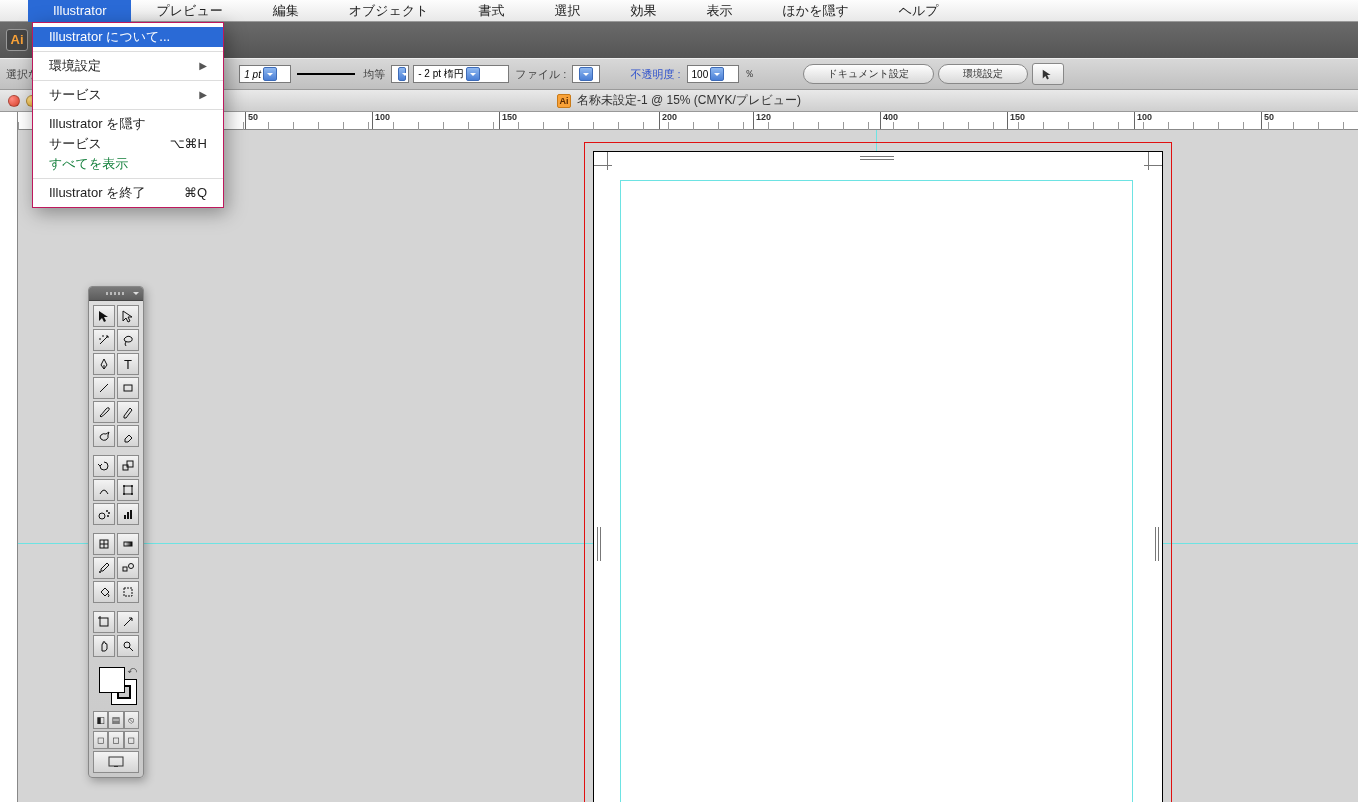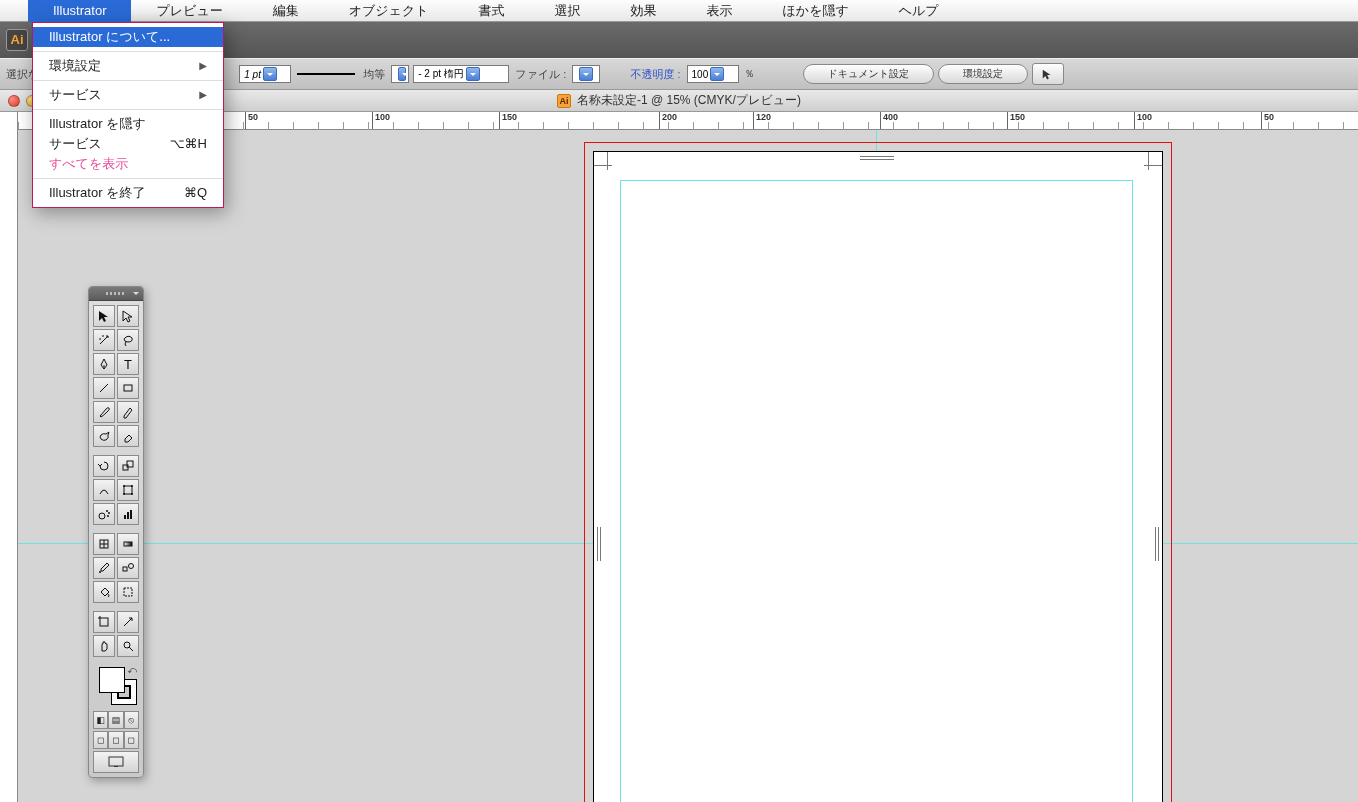--- a/index.html
+++ b/index.html
@@ -8,21 +8,21 @@
 
 .menubar { height: 22px; background: linear-gradient(#fdfdfd,#e8e8e8); border-bottom: 1px solid #999; display: flex; align-items: center; font-size: 13px; }
 .menubar .apple { width: 28px; text-align: center; font-size: 14px; }
 .menubar .mitem { padding: 0 25px; height: 22px; line-height: 22px; color: #222; }
 .menubar .mitem.active { background: #2a6ad6; color: #fff; }
 
 
 .dropdown { position: absolute; left: 32px; top: 22px; width: 192px; background: #fff; border: 1px solid #be185d; box-shadow: 3px 5px 18px rgba(0,0,0,.35); padding: 4px 0; z-index: 100; }
 .dropdown .ditem { height: 20px; line-height: 20px; padding: 0 16px; font-size: 13px; display: flex; justify-content: space-between; align-items: center; color: #222; }
 .dropdown .ditem.sel { background: #2a6ad6; color: #fff; }
-.dropdown .ditem.disabled { color: #ec4899; }
+.dropdown .ditem.disabled { color: #15803d; }
 .dropdown .sep { height: 1px; background: #ddd; margin: 4px 0; }
 .dropdown .arrow { font-size: 10px; color: #555; }
 
 
 .appid { position: absolute; left: 0; top: 22px; width: 100%; height: 36px; background: linear-gradient(#6a6a6a,#555); display: flex; align-items: center; padding-left: 6px; }
 .appid-box { width: 22px; height: 22px; border: 1px solid #999; background: #444; color: #f9a238; font-weight: bold; text-align: center; line-height: 20px; font-size: 13px; border-radius: 3px; }
 
 
 .ctrlbar { position: absolute; left: 0; top: 58px; width: 100%; height: 32px; background: linear-gradient(#d8d8d8,#c0c0c0); border-top: 1px solid #efefef; border-bottom: 1px solid #9a9a9a; display: flex; align-items: center; font-size: 11px; padding-left: 4px; gap: 4px; }
 .ctrlbar .lbl { color: #444; margin: 0 2px; }

